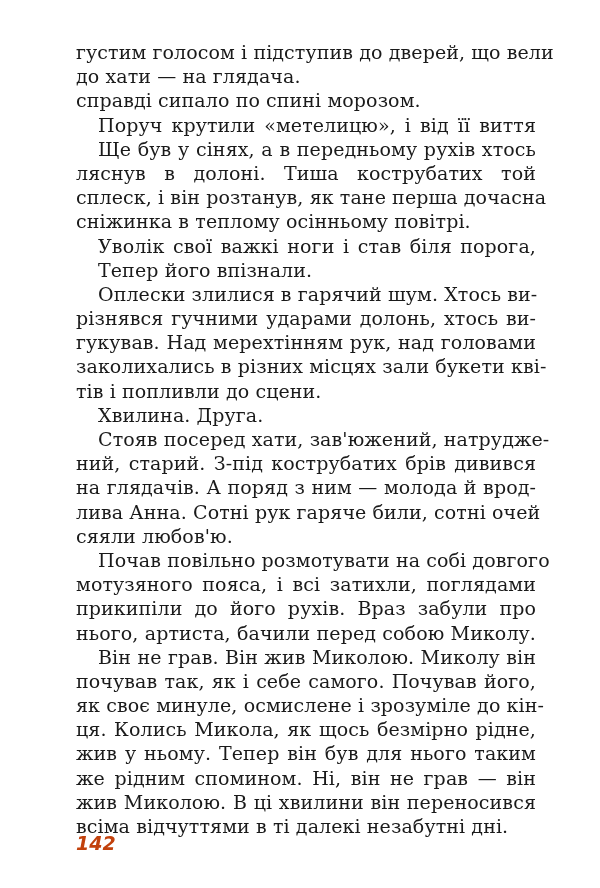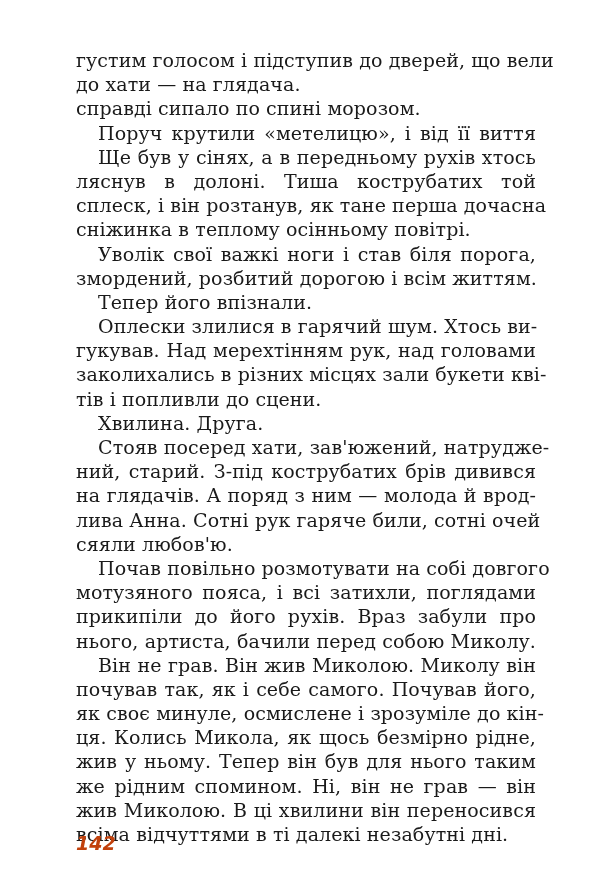--- a/index.html
+++ b/index.html
@@ -11,21 +11,21 @@
       width: 600px;
       height: 888px;
       position: relative;
       overflow: hidden;
       font-family: "DejaVu Serif", "Liberation Serif", serif;
       color: #1a1a1a;
     }
     .page {
       position: absolute;
       left: 76px;
-      top: 48px;
+      top: 40px;
       width: 460px;
     }
     .line {
       display: block;
       height: 24.2px;
       line-height: 24.2px;
       font-size: 19px;
       white-space: nowrap;
       text-align: justify;
       text-align-last: justify;
@@ -68,29 +68,29 @@
 
   <div class="paragraph">
     <span class="line indent">Ще був у сінях, а в передньому рухів хтось</span>
     <span class="line">ляснув в долоні. Тиша кострубатих той</span>
     <span class="line">сплеск, і він розтанув, як тане перша дочасна</span>
     <span class="line last">сніжинка в теплому осінньому повітрі.</span>
   </div>
 
   <div class="paragraph">
     <span class="line indent">Уволік свої важкі ноги і став біля порога,</span>
-    <span class="line">змордений, розбитий дорогою і всім життям.</span>
   </div>
 
   <div class="paragraph">
     <span class="line indent last">Тепер його впізнали.</span>
   </div>
 
   <div class="paragraph">
     <span class="line indent">Оплески злилися в гарячий шум. Хтось ви-</span>
+    <span class="line">різнявся гучними ударами долонь, хтось ви-</span>
     <span class="line">гукував. Над мерехтінням рук, над головами</span>
     <span class="line">заколихались в різних місцях зали букети кві-</span>
     <span class="line last">тів і попливли до сцени.</span>
   </div>
 
   <div class="paragraph">
     <span class="line indent last">Хвилина. Друга.</span>
   </div>
 
   <div class="paragraph">

